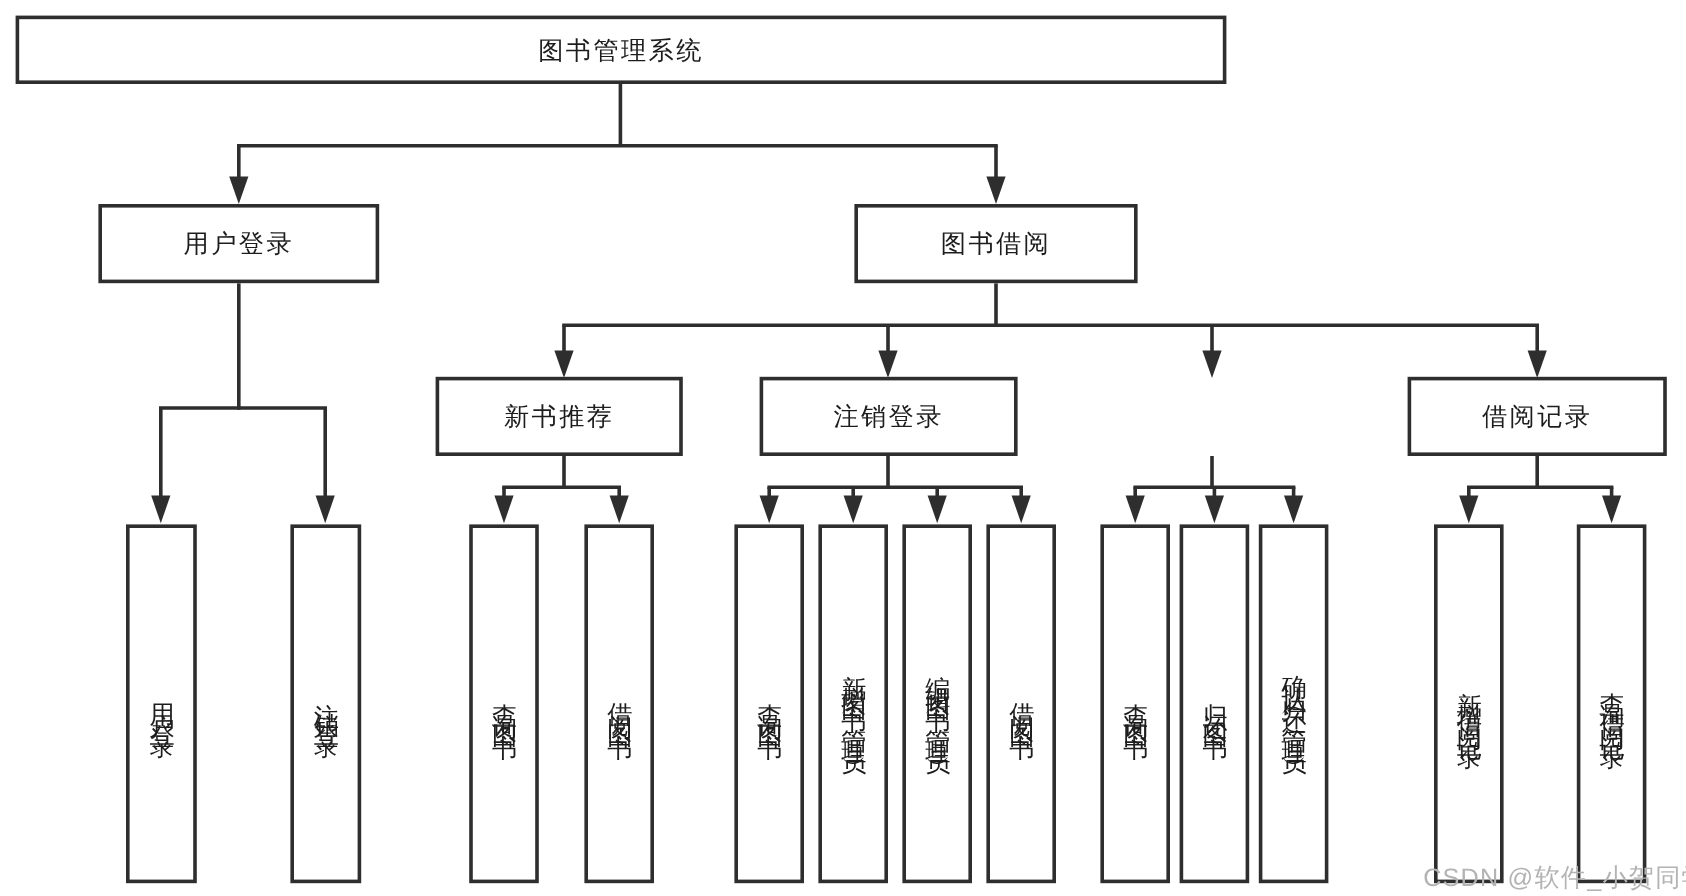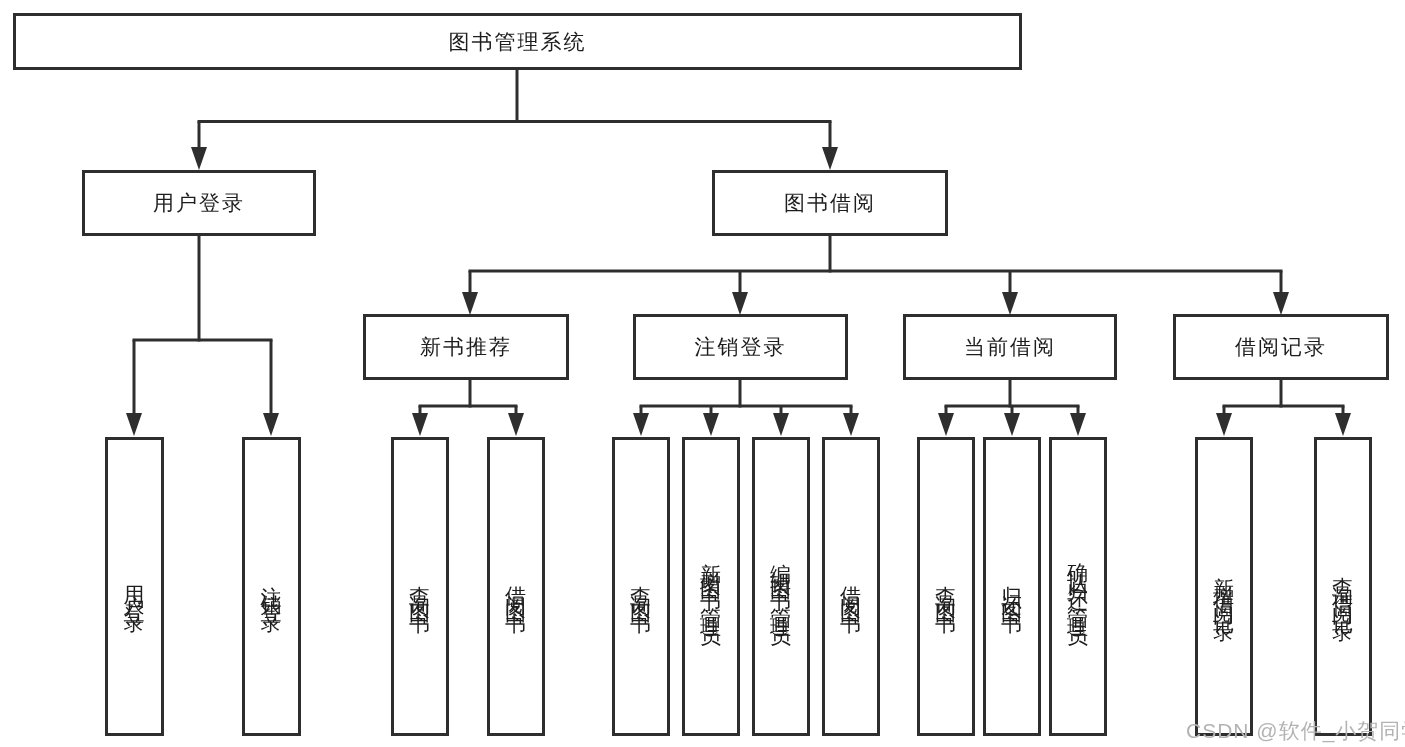--- a/index.html
+++ b/index.html
@@ -132,21 +132,20 @@
     </g>
   </svg>
 
   <div class="node h" style="left:13px; top:13px; width:1009px; height:57px">图书管理系统</div>
 
   <div class="node h" style="left:82px; top:170px; width:234px; height:66px">用户登录</div>
   <div class="node h" style="left:712px; top:170px; width:236px; height:66px">图书借阅</div>
 
   <div class="node h" style="left:363px; top:314px; width:206px; height:66px">新书推荐</div>
   <div class="node h" style="left:633px; top:314px; width:215px; height:66px">注销登录</div>
-  <div class="node h" style="left:903px; top:314px; width:214px; height:66px">当前借阅</div>
   <div class="node h" style="left:1173px; top:314px; width:216px; height:66px">借阅记录</div>
 
   <div class="node v" style="left:105px; top:437px; width:59px; height:299px">用户登录</div>
   <div class="node v" style="left:242px; top:437px; width:59px; height:299px">注销登录</div>
 
   <div class="node v" style="left:391px; top:437px; width:58px; height:299px">查询图书</div>
   <div class="node v" style="left:487px; top:437px; width:58px; height:299px">借阅图书</div>
 
   <div class="node v" style="left:612px; top:437px; width:58px; height:299px">查询图书</div>
   <div class="node v" style="left:682px; top:437px; width:58px; height:299px">新增图书（管理员）</div>

